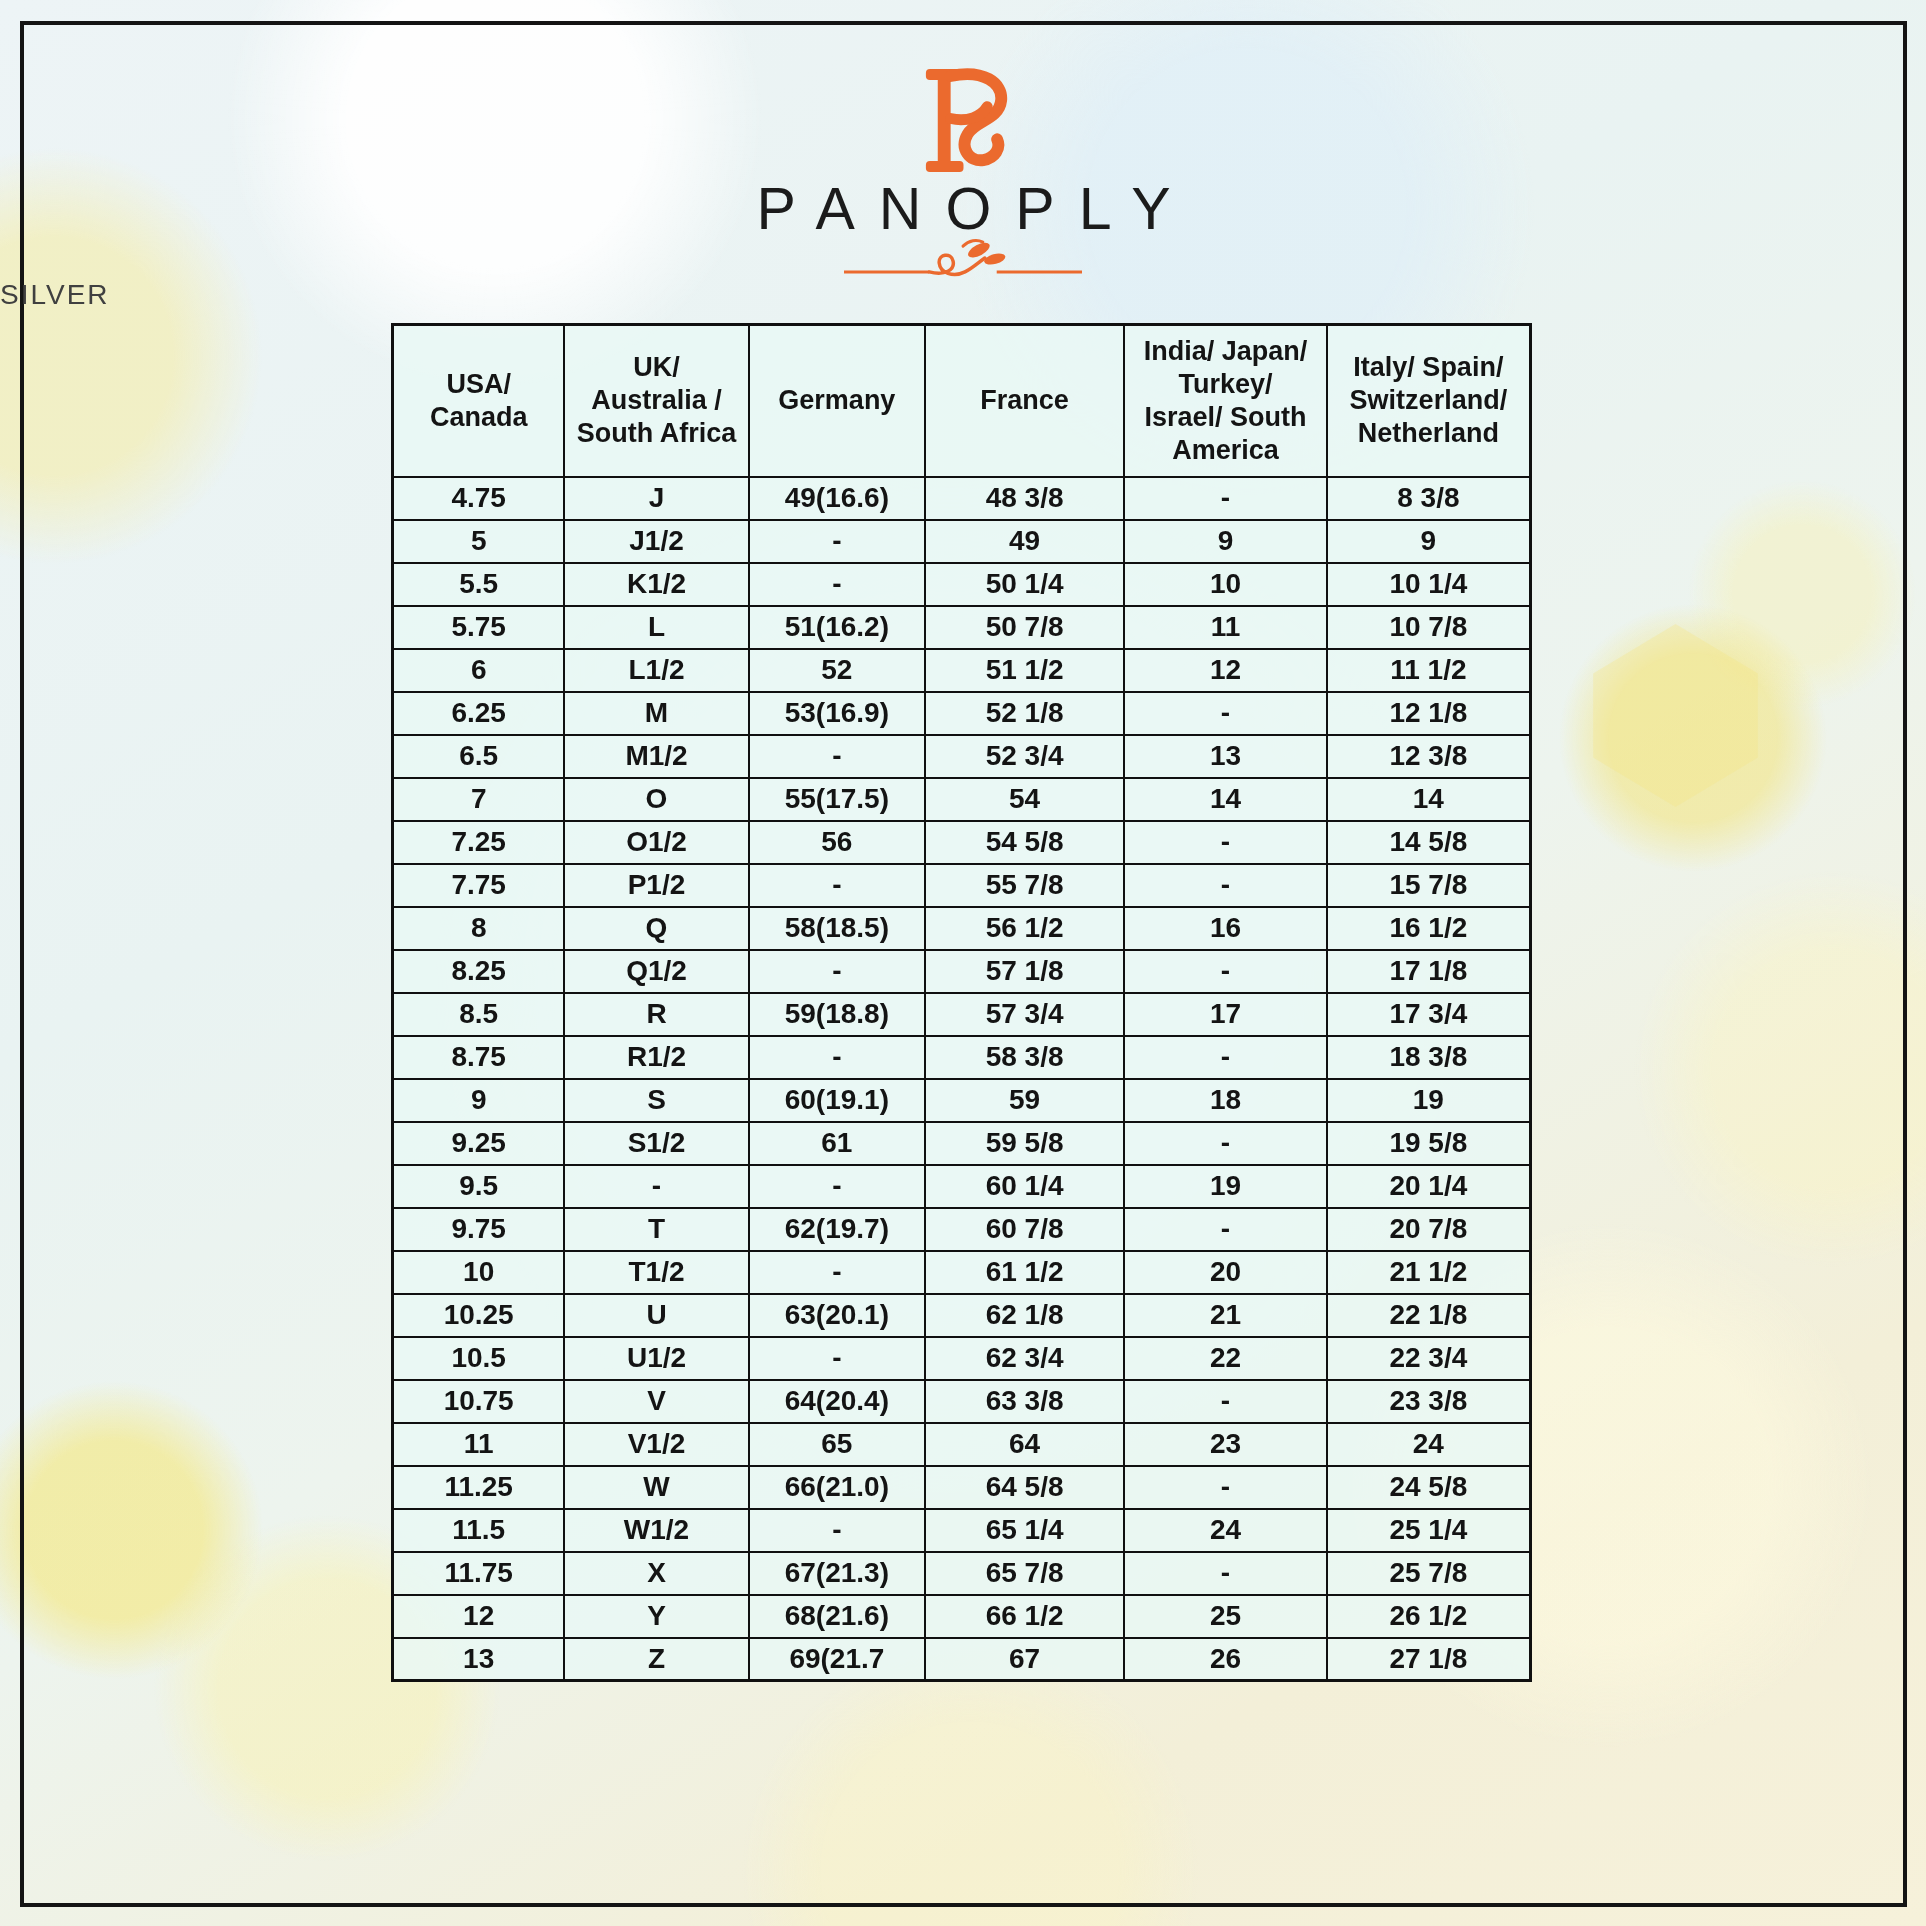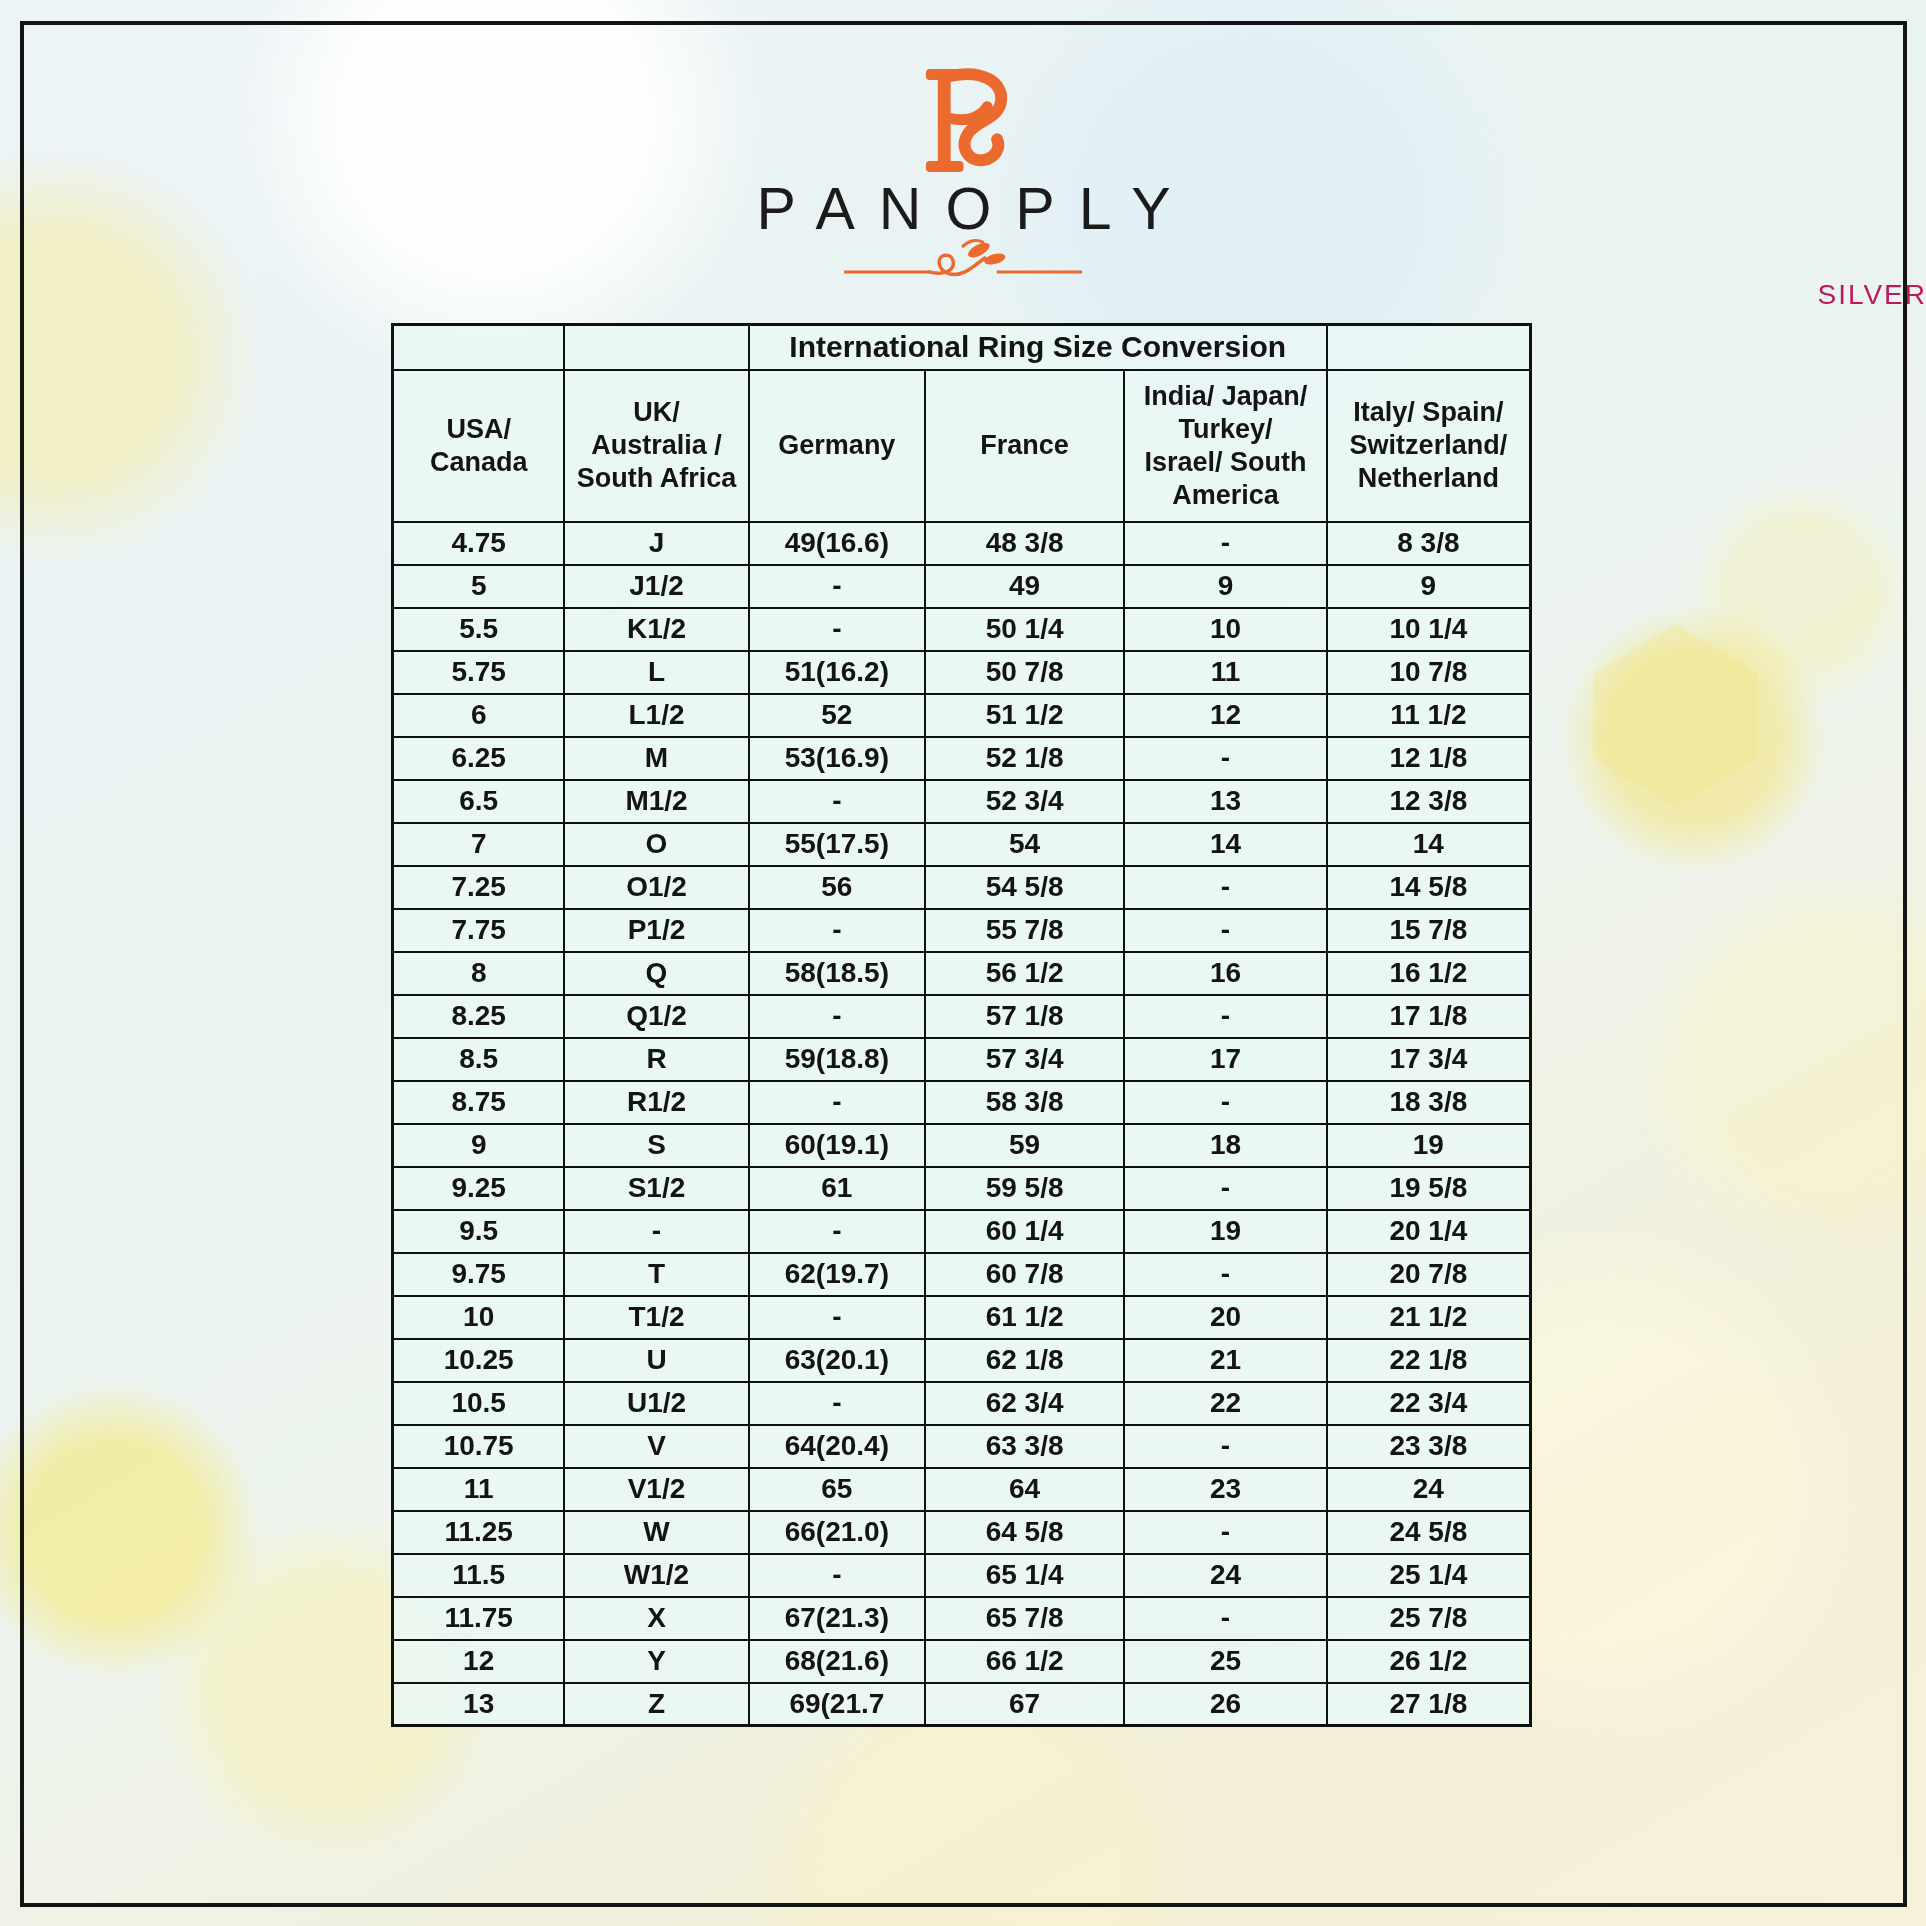--- a/index.html
+++ b/index.html
@@ -28,22 +28,22 @@
   }
   .brand{position:absolute;left:0;top:0;width:100%;text-align:center;}
   .monogram{position:absolute;left:916px;top:65px;width:95px;height:111px;}
   .brand-name{
     position:absolute;left:0;top:181px;width:100%;text-align:center;
     font-size:59px;font-weight:400;letter-spacing:24px;text-indent:24px;
     color:#1b1b1b;line-height:57px;
   }
   .divider{position:absolute;left:844px;top:238px;width:238px;height:50px;}
   .brand-line{
-    position:absolute;left:0;top:279px;width:100%;text-align:right;
-    font-size:28px;font-weight:400;letter-spacing:2px;color:#be185d;
+    position:absolute;left:0;top:279px;width:100%;text-align:left;
+    font-size:28px;font-weight:400;letter-spacing:2px;color:#404040;
   }
   table.rst{
     position:absolute;left:391px;top:323px;width:1141px;
     border-collapse:collapse;table-layout:fixed;
     border:3px solid #101010;
   }
   table.rst td,table.rst th{
     border:2px solid #101010;
     background:rgba(233,248,244,0.86);
     color:#141414;text-align:center;vertical-align:middle;
@@ -92,26 +92,20 @@
 <table class="rst">
   <colgroup>
     <col style="width:15.1%">
       <col style="width:16.2%">
       <col style="width:15.5%">
     <col style="width:17.5%">
       <col style="width:17.8%">
       <col style="width:17.9%">
   </colgroup>
   <thead>
-    <tr class="title-row">
-      <td></td>
-      <td></td>
-      <td class="title-cell" colspan="3">International Ring Size Conversion</td>
-      <td></td>
-    </tr>
     <tr class="head-row">
       <th>USA/
 Canada</th>
       <th>UK/
 Australia /
 South Africa</th>
       <th>Germany</th>
       <th>France</th>
       <th>India/ Japan/
 Turkey/

